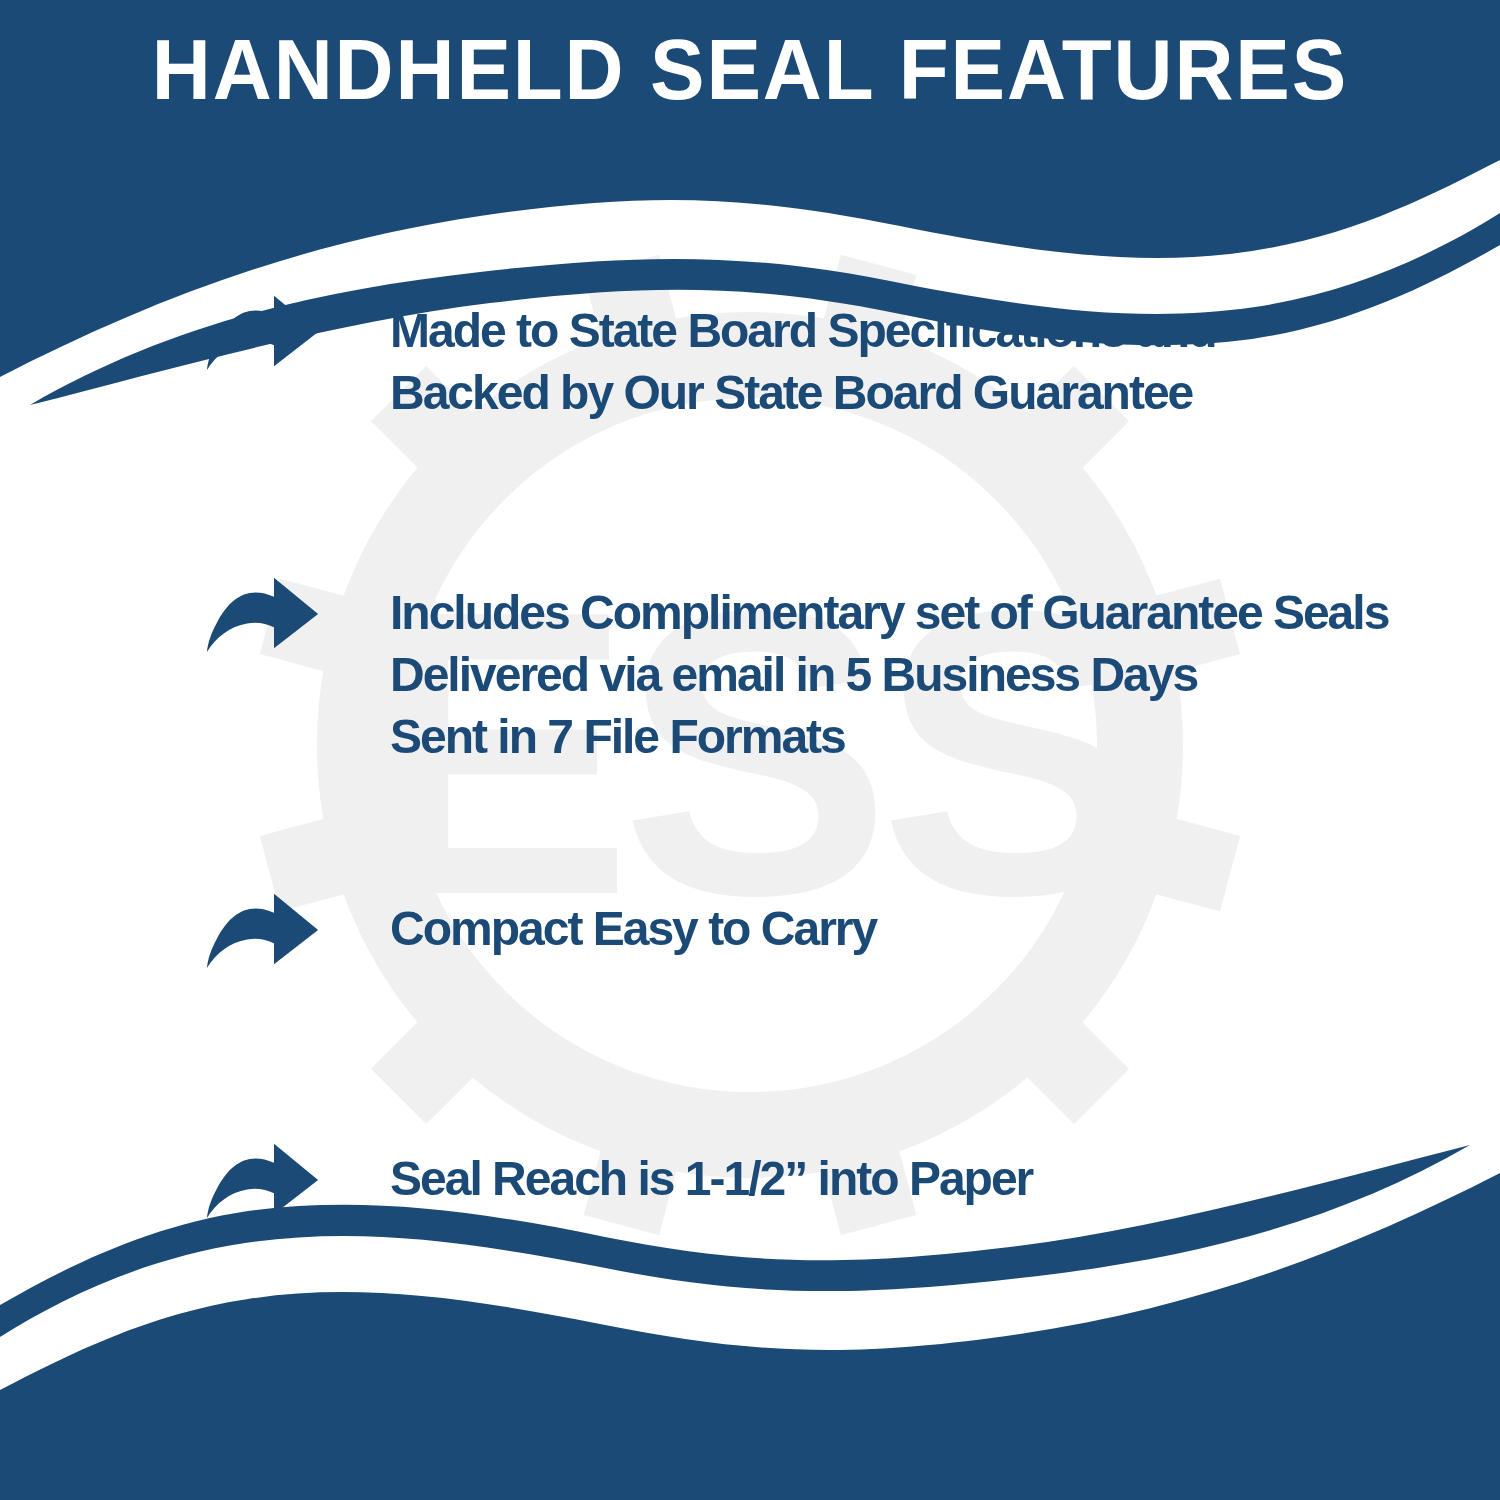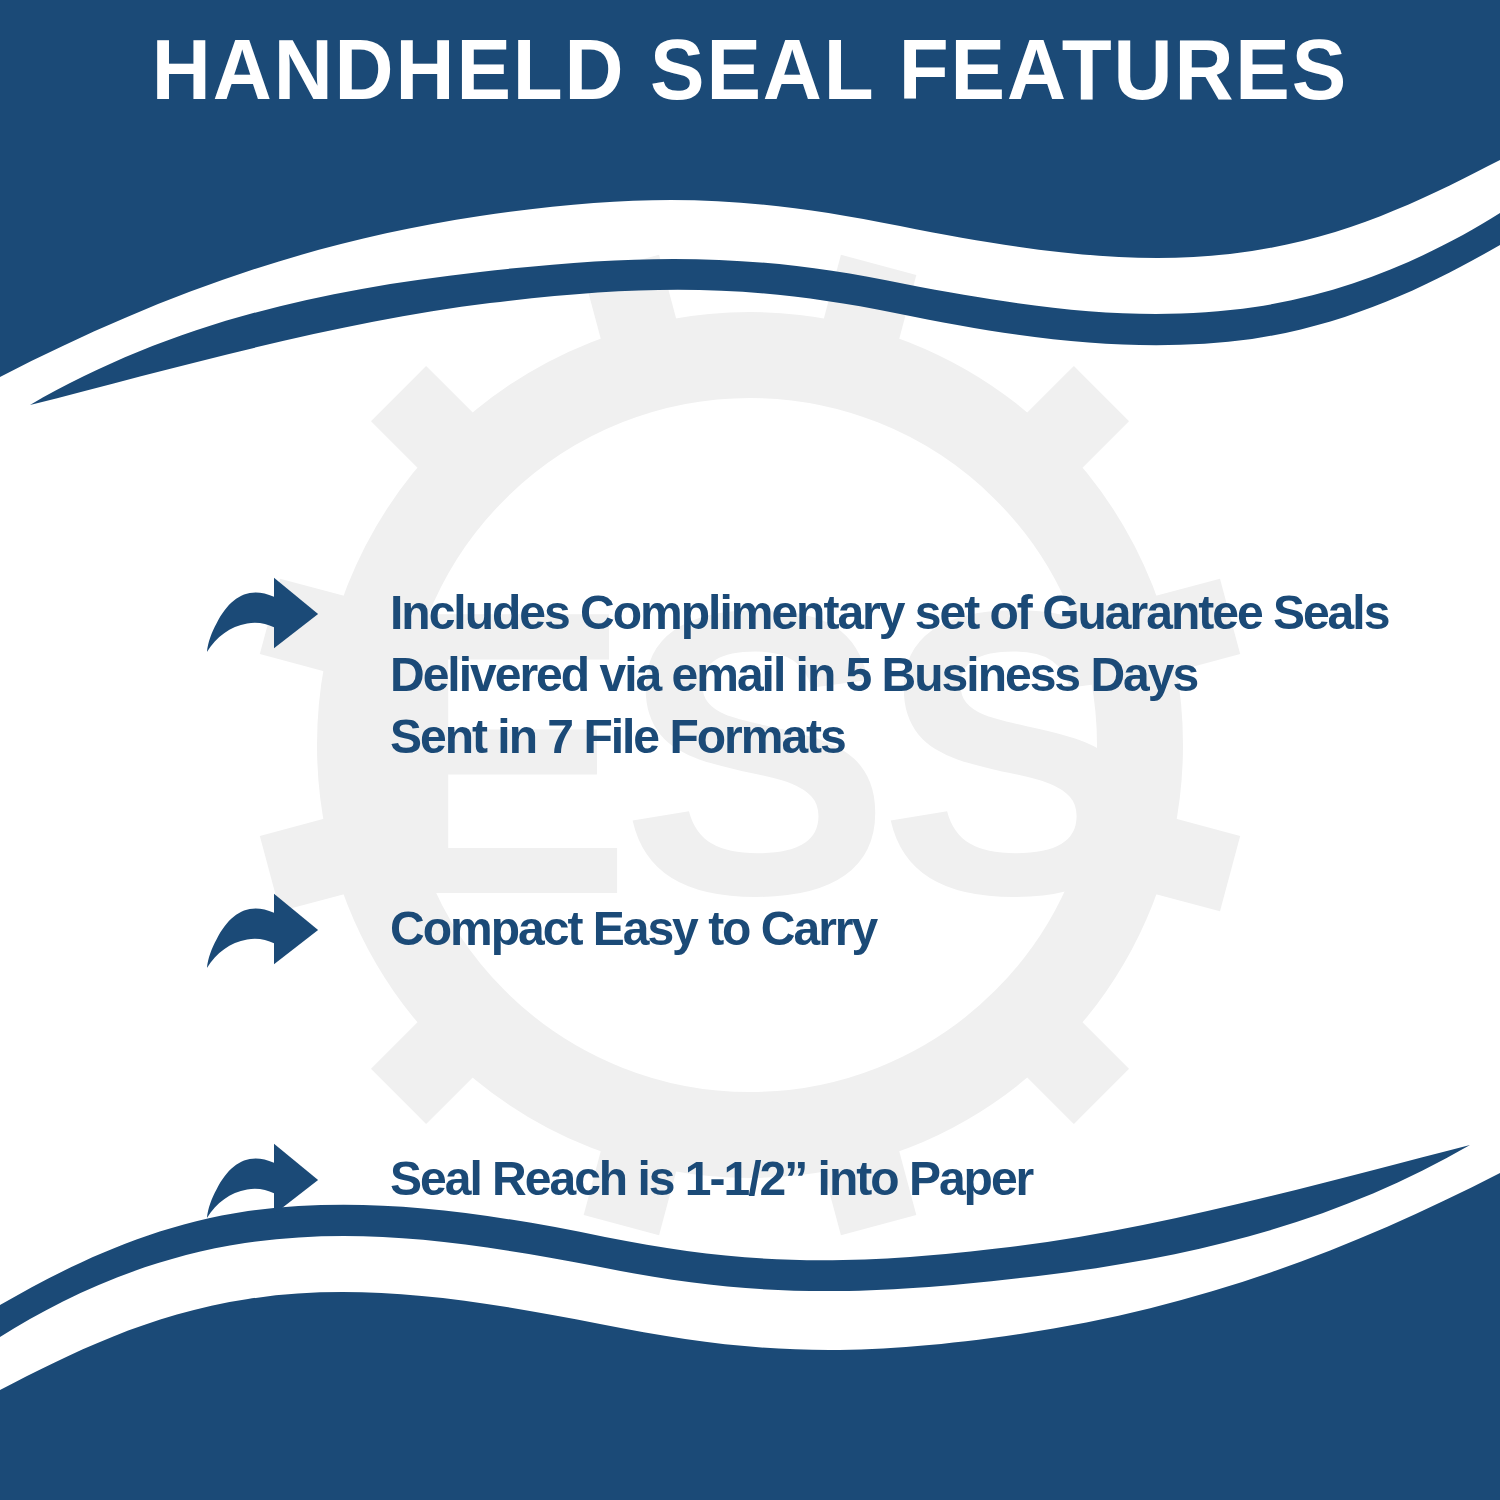--- a/index.html
+++ b/index.html
@@ -73,20 +73,30 @@
 
   <svg class="wave wave-bottom" viewBox="0 0 1500 560" preserveAspectRatio="none" aria-hidden="true">
     <g transform="rotate(180 750 280)">
       <path d="M0,0 L1500,0 L1500,160 C1430,196 1352,236 1252,251 C1152,266 1050,256 900,226 C750,196 650,191 480,216 C300,243 150,300 0,377 Z"></path>
       <path d="M30,405 C160,330 300,292 480,272 C650,252 760,254 905,284 C1050,312 1150,322 1255,307 C1355,292 1438,252 1500,213 L1500,245 C1432,284 1352,324 1252,339 C1147,353 1040,343 895,313 C755,285 655,283 490,303 C340,321 175,368 30,405 Z"></path>
     </g>
   </svg>
 
   <div class="title">HANDHELD SEAL FEATURES</div>
 
+  <div class="feature-row row-1">
+    <svg class="arrow-svg" viewBox="0 0 120 84" preserveAspectRatio="none" aria-hidden="true">
+      <path d="M72,4 L118,42 L72,78 Z"></path>
+      <path d="M72,24 C46,12 26,24 12,52 C7,61 3,72 2,82 C12,66 26,55 44,52 C54,50 64,52 72,56 Z"></path>
+    </svg>
+    <div class="feature-text">
+      <div>Made to State Board Specifications and</div>
+      <div>Backed by Our State Board Guarantee</div>
+    </div>
+  </div>
 
   <div class="feature-row row-2">
     <svg class="arrow-svg" viewBox="0 0 120 84" preserveAspectRatio="none" aria-hidden="true">
       <path d="M72,4 L118,42 L72,78 Z"></path>
       <path d="M72,24 C46,12 26,24 12,52 C7,61 3,72 2,82 C12,66 26,55 44,52 C54,50 64,52 72,56 Z"></path>
     </svg>
     <div class="feature-text">
       <div>Includes Complimentary set of Guarantee Seals</div>
       <div>Delivered via email in 5 Business Days</div>
       <div>Sent in 7 File Formats</div>

